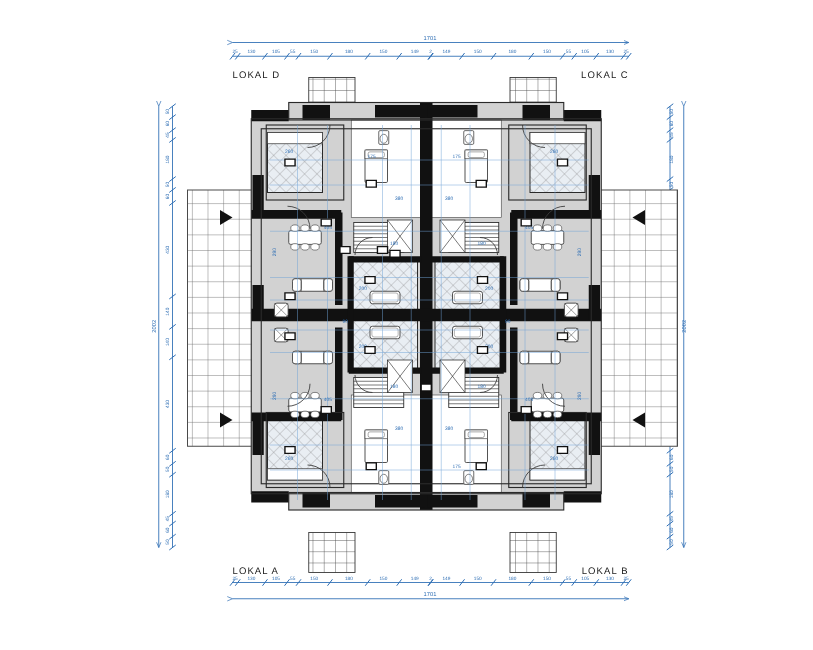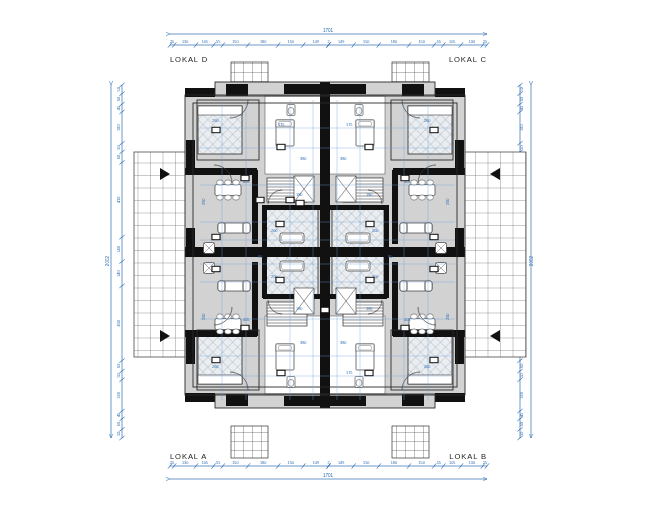--- a/index.html
+++ b/index.html
@@ -1,18 +1,18 @@
 <!DOCTYPE html>
 <html><head>
 <meta charset="utf-8">
 <style>
   html,body{margin:0;padding:0;background:#ffffff;}
   body{width:650px;height:520px;position:relative;overflow:hidden;
        font-family:"Liberation Sans",sans-serif;}
-  #stage{position:absolute;left:0;top:0;width:578px;height:520px;}
+  #stage{position:absolute;left:16px;top:0;width:578px;height:520px;}
   svg{display:block;}
   .dimtxt{font-family:"Liberation Sans",sans-serif;fill:#2f6fb5;}
   .lokal{font-family:"Liberation Sans",sans-serif;fill:#1a1a1a;font-size:7.6px;letter-spacing:.9px;}
 </style>
 </head>
 <body>
 
 <div id="stage">
 <svg width="650" height="520" viewBox="0 0 650 520" xmlns="http://www.w3.org/2000/svg">
   <defs>

